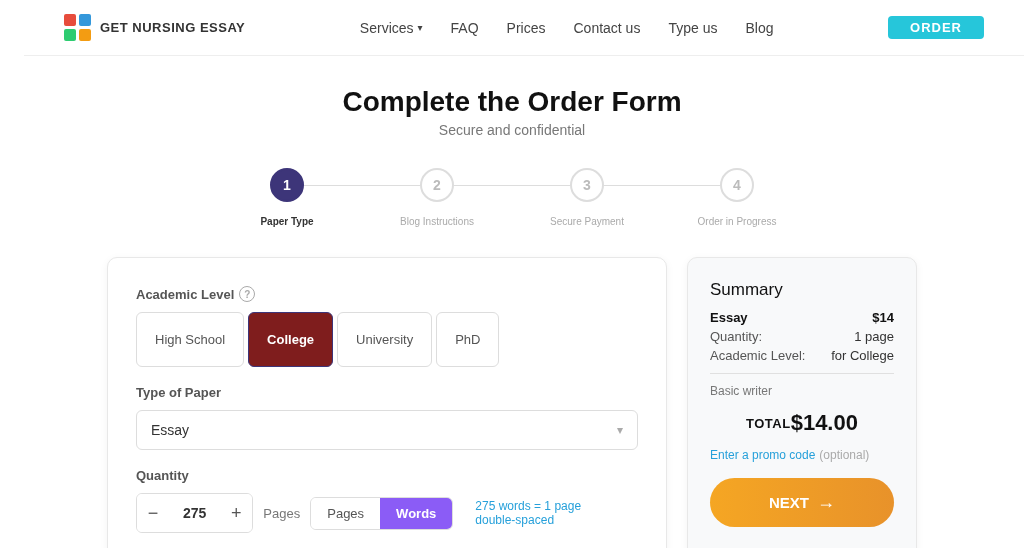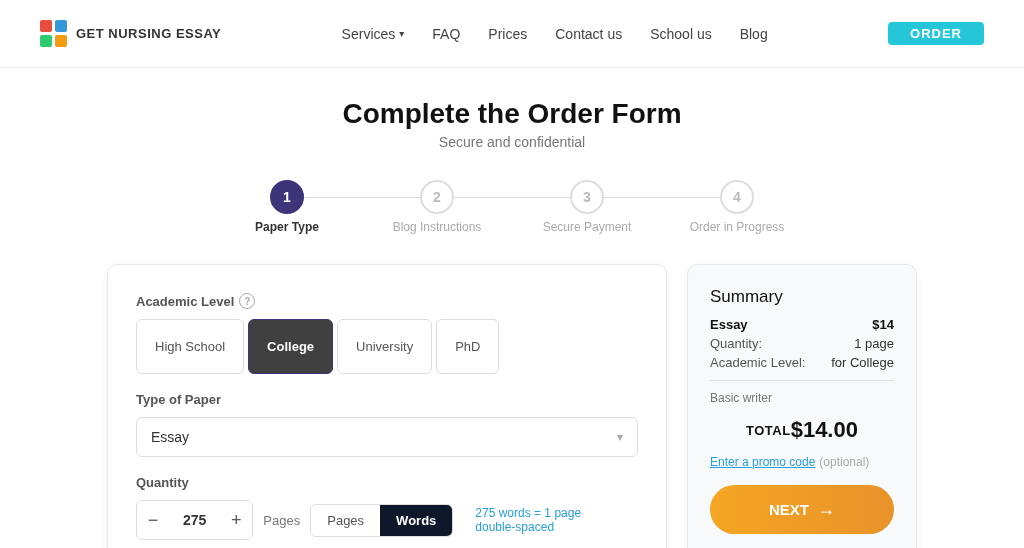--- a/index.html
+++ b/index.html
@@ -1,22 +1,23 @@
 <!DOCTYPE html>
 <html><head>
   <meta charset="utf-8">
   <style>
     * { box-sizing: border-box; margin: 0; padding: 0; }
     body { font-family: 'Segoe UI', Arial, sans-serif; background: #fff; color: #333; font-size: 14px; }
 
     
     .header {
       display: flex; align-items: center; justify-content: space-between;
-      padding: 0 40px; height: 68px; border-bottom: 1px solid #eee;
+      padding: 0 40px; height: 56px; border-bottom: 1px solid #eee;
       background: #fff;
+      margin-left: 24px;
     }
     .logo { display: flex; align-items: center; gap: 8px; }
     .logo-icon { width: 28px; height: 28px; display: grid; grid-template-columns: 1fr 1fr; gap: 2px; }
     .logo-icon .sq { width: 12px; height: 12px; border-radius: 2px; }
     .sq.red { background: #e74c3c; }
     .sq.blue { background: #3498db; }
     .sq.green { background: #2ecc71; }
     .sq.yellow { background: #f39c12; }
     .logo-text { font-size: 13px; font-weight: 700; color: #333; text-transform: uppercase; letter-spacing: 0.5px; }
     .nav { display: flex; align-items: center; gap: 28px; }
@@ -38,21 +39,21 @@
     .stepper { display: flex; align-items: center; justify-content: center; gap: 0; margin: 20px auto 10px; max-width: 600px; }
     .step { display: flex; flex-direction: column; align-items: center; flex: 1; position: relative; }
     .step:not(:last-child)::after {
       content: ''; position: absolute; top: 17px; left: 60%; width: 80%; height: 1px; background: #ddd; z-index: 0;
     }
     .step-circle {
       width: 34px; height: 34px; border-radius: 50%; display: flex; align-items: center; justify-content: center;
       font-size: 14px; font-weight: 700; border: 2px solid #ddd; color: #bbb; background: #fff; z-index: 1;
     }
     .step-circle.active { background: #3d3579; border-color: #3d3579; color: #fff; }
-    .step-label { font-size: 12px; color: #aaa; margin-top: 6px; text-align: center; }
+    .step-label { font-size: 10px; color: #aaa; margin-top: 14px; text-align: center; }
     .step-label.active { color: #333; font-weight: 600; }
 
     
     .main { display: flex; gap: 20px; padding: 20px 80px; justify-content: center; }
     .form-card {
       background: #fff; border: 1px solid #e8e8e8; border-radius: 10px;
       padding: 28px 28px; flex: 1; max-width: 560px; box-shadow: 0 2px 8px rgba(0,0,0,0.05);
     }
     .summary-card {
       background: #f8f9fa; border: 1px solid #e8e8e8; border-radius: 10px;
@@ -67,21 +68,21 @@
     .help-icon {
       width: 16px; height: 16px; border-radius: 50%; border: 1px solid #aaa;
       display: inline-flex; align-items: center; justify-content: center;
       font-size: 10px; color: #aaa; cursor: pointer;
     }
     .btn-group { display: flex; gap: 4px; margin-bottom: 18px; }
     .level-btn {
       padding: 19px 18px; border-radius: 6px; border: 1px solid #ddd;
       background: #fff; font-size: 13px; color: #555; cursor: pointer;
     }
-    .level-btn.active { background: #404040; color: #fff; border-color: #3d3579; font-weight: 600; }
+    .level-btn.active { background: #7f1d1d; color: #fff; border-color: #3d3579; font-weight: 600; }
 
     .field-group { margin-bottom: 18px; }
     .select-wrapper {
       border: 1px solid #ddd; border-radius: 6px; padding: 11px 14px;
       display: flex; justify-content: space-between; align-items: center;
       cursor: pointer; background: #fff;
     }
     .select-wrapper .chevron-down { color: #aaa; font-size: 12px; }
 
     .qty-row { display: flex; align-items: center; gap: 10px; margin-bottom: 6px; }
@@ -91,36 +92,36 @@
     .qty-btn {
       width: 32px; height: 38px; background: #fff; border: none; font-size: 18px;
       cursor: pointer; color: #555; display: flex; align-items: center; justify-content: center;
     }
     .qty-val { padding: 0 14px; font-size: 14px; font-weight: 600; color: #333; }
     .unit-label { font-size: 13px; color: #777; }
     .toggle-group { display: flex; border-radius: 6px; overflow: hidden; border: 1px solid #ddd; }
     .toggle-btn {
       padding: 8px 16px; font-size: 13px; border: none; cursor: pointer; background: #fff; color: #555;
     }
-    .toggle-btn.active { background: #0f172a; color: #fff; font-weight: 600; }
+    .toggle-btn.active { background: #8b5cf6; color: #fff; font-weight: 600; }
     .qty-note { font-size: 12px; color: #26a0da; margin-left: 4px; }
 
     
     .summary-title { font-size: 17px; font-weight: 400; color: #111; margin-bottom: 10px; }
     .summary-row { display: flex; justify-content: space-between; margin-bottom: 4px; font-size: 13px; }
     .summary-row .label { color: #555; }
     .summary-row .value { color: #333; text-align: right; }
     .summary-row.essay-row .label { font-weight: 700; color: #111; }
     .summary-row.essay-row .value { font-weight: 700; color: #111; }
     .summary-divider { border: none; border-top: 1px solid #e0e0e0; margin: 10px 0; }
     .writer-note { font-size: 12px; color: #777; margin-bottom: 12px; }
     .total-row { display: flex; justify-content: center; align-items: center; margin-bottom: 10px; }
     .total-label { font-size: 13px; font-weight: 800; color: #111; text-transform: uppercase; letter-spacing: 0.5px; }
     .total-value { font-size: 22px; font-weight: 800; color: #111; }
-    .promo-link { font-size: 12px; color: #26a0da; text-decoration: underline; cursor: pointer; }
+    .promo-link { font-size: 12px; color: #26a0da; cursor: pointer; }
     .promo-optional { font-size: 12px; color: #aaa; }
     .btn-next {
       width: 100%; padding: 14px; background: linear-gradient(90deg, #f5a623, #e8922a);
       border: none; border-radius: 28px; font-size: 15px; font-weight: 700; color: #fff;
       cursor: pointer; display: flex; align-items: center; justify-content: center; gap: 8px;
       margin-top: 16px;
     }
     .btn-next .arrow { font-size: 18px; }
   </style>
 </head>
@@ -137,21 +138,21 @@
     <span class="logo-text">GET NURSING ESSAY</span>
   </div>
   <nav class="nav">
     <a href="#" class="services">
       <span>Services</span>
       <span class="chevron">▾</span>
     </a>
     <a href="#">FAQ</a>
     <a href="#">Prices</a>
     <a href="#">Contact us</a>
-    <a href="#">School us</a>
+    <a href="#">Type us</a>
     <a href="#">Blog</a>
   </nav>
   <button class="btn-order">ORDER</button>
 </header>
 
 <section class="hero">
   <h1>Complete the Order Form</h1>
   <p>Secure and confidential</p>
 </section>
 

